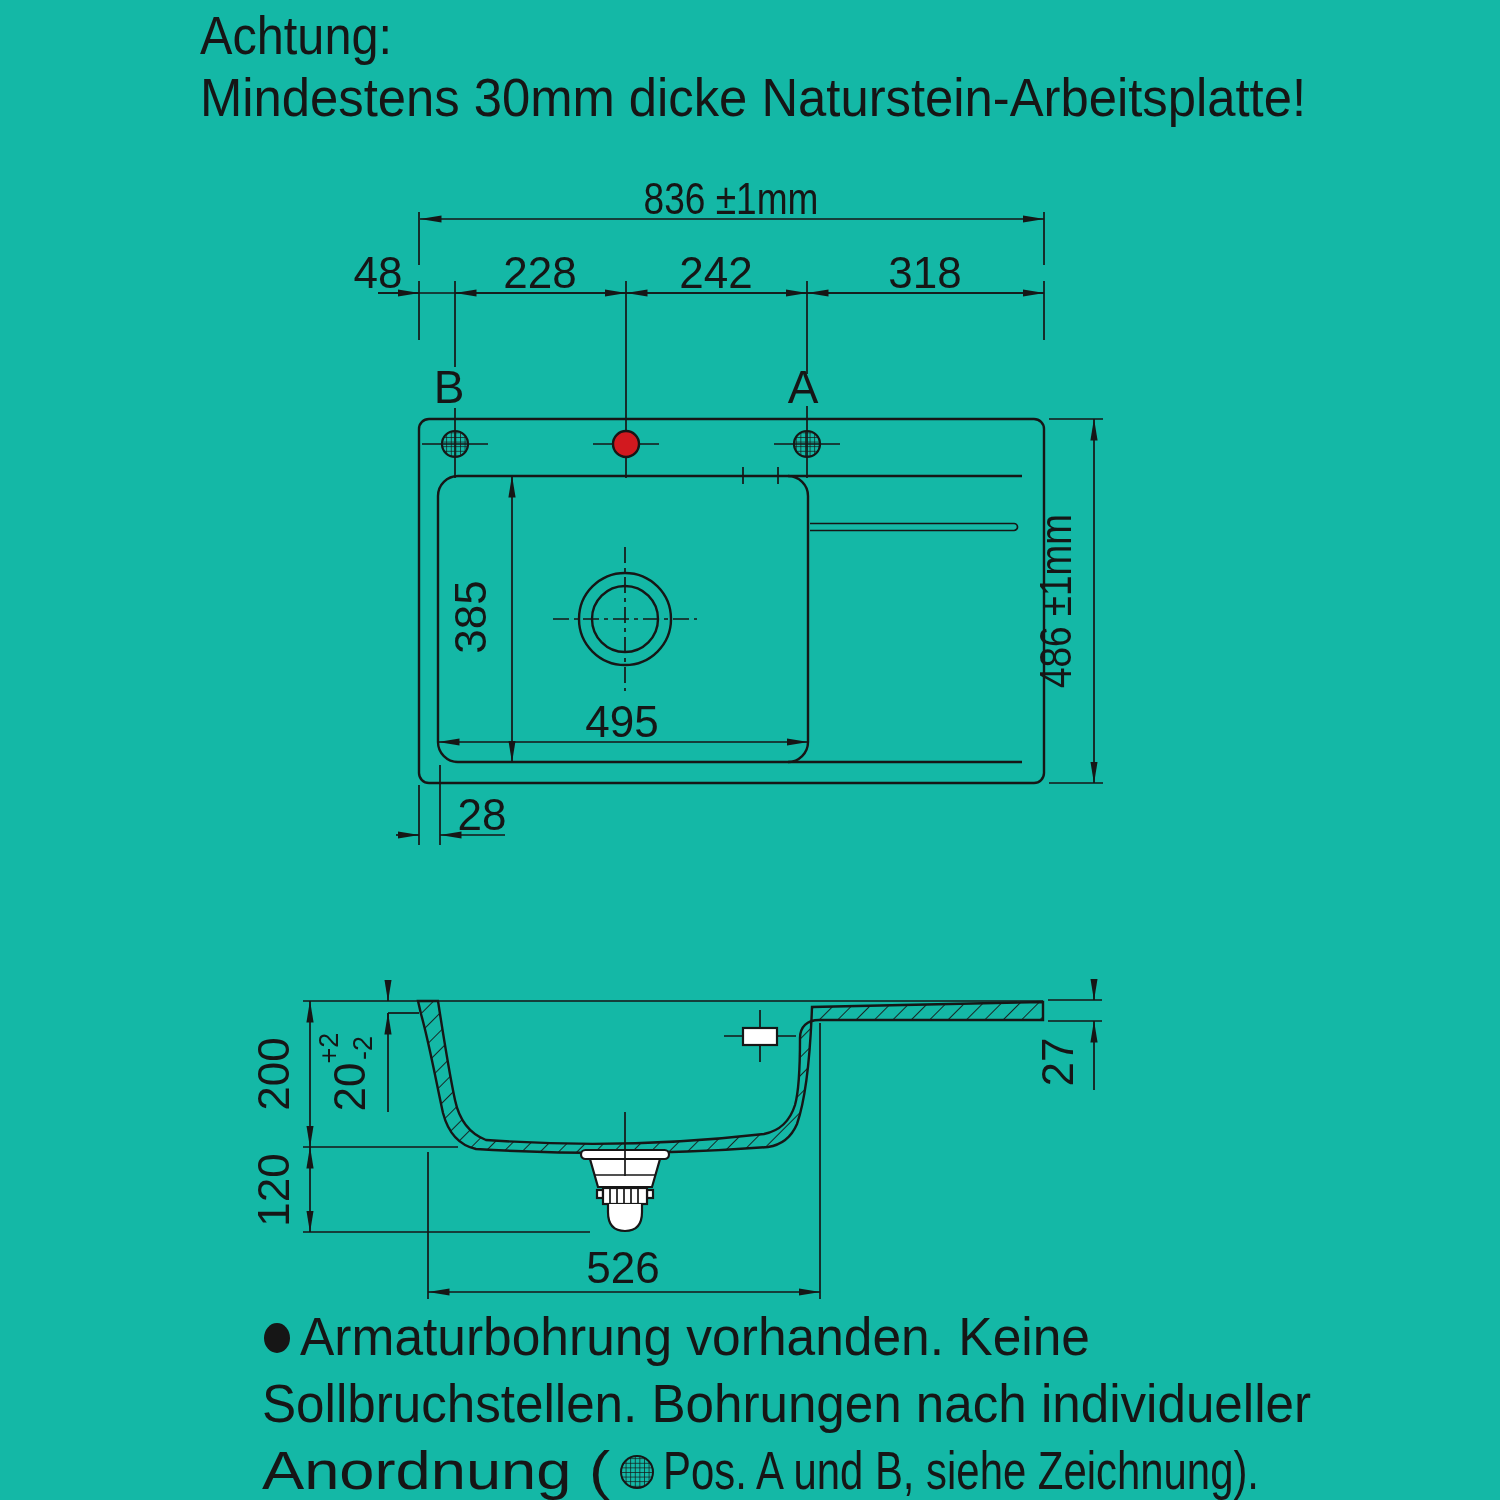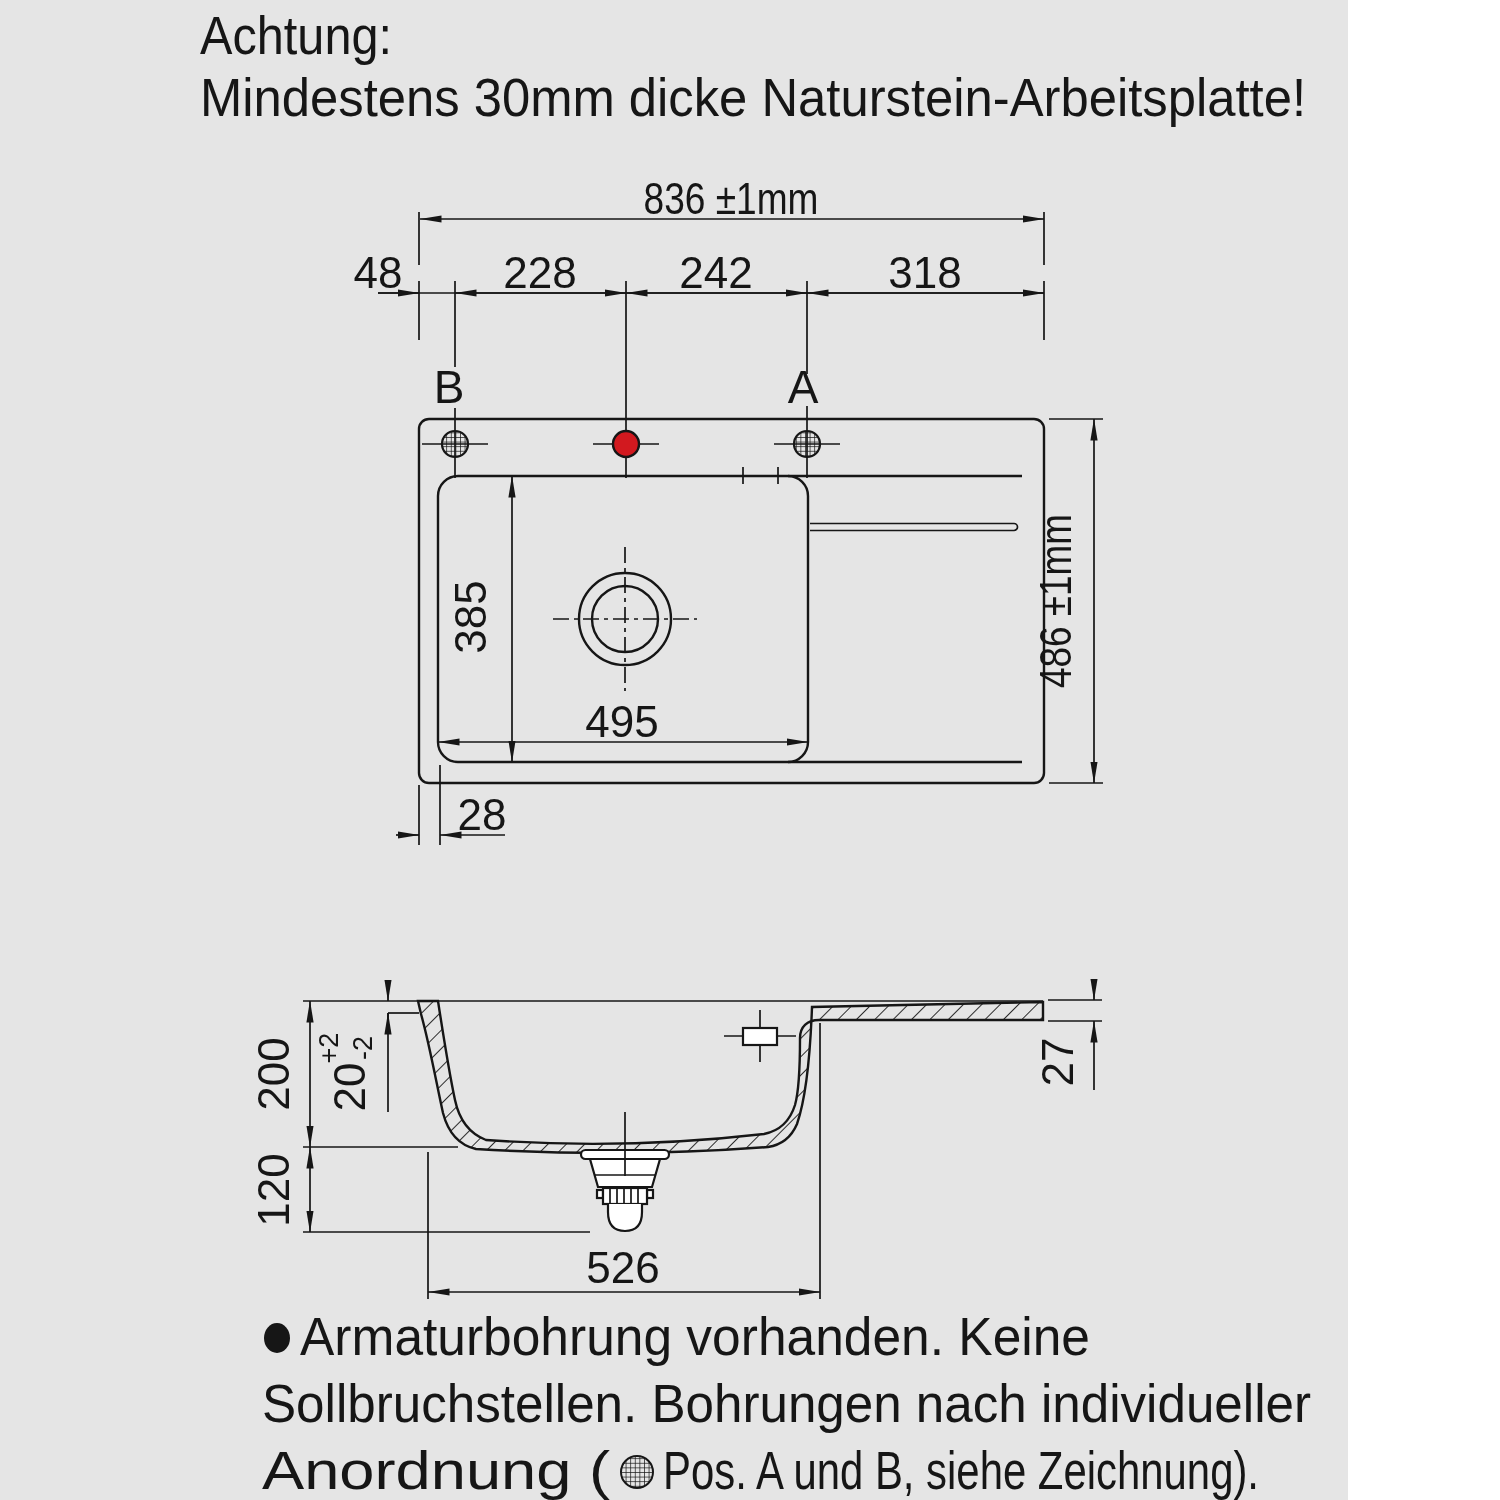--- a/index.html
+++ b/index.html
@@ -1,16 +1,16 @@
 <!DOCTYPE html>
 <html><head>
 <meta charset="utf-8">
 <style>
   html,body{margin:0;padding:0;background:#fff;}
-  .page{position:relative;width:1348px;height:1500px;background:#e5e5e5;overflow:hidden;
+  .page{position:relative;width:1500px;height:1500px;background:#14b8a6;overflow:hidden;
         font-family:"Liberation Sans",sans-serif;}
   svg text{fill:#161616;}
   .dimtxt{font-size:44px;}
   .toltxt{font-size:27px;}
   .postxt{font-size:46px;}
   .bigtxt{font-size:54px;}
   .thin{stroke:#161616;stroke-width:1.7;fill:none;}
   .obj{stroke:#161616;stroke-width:2.4;fill:none;}
   .objw{stroke:#161616;stroke-width:2.2;fill:#ffffff;}
 </style>

